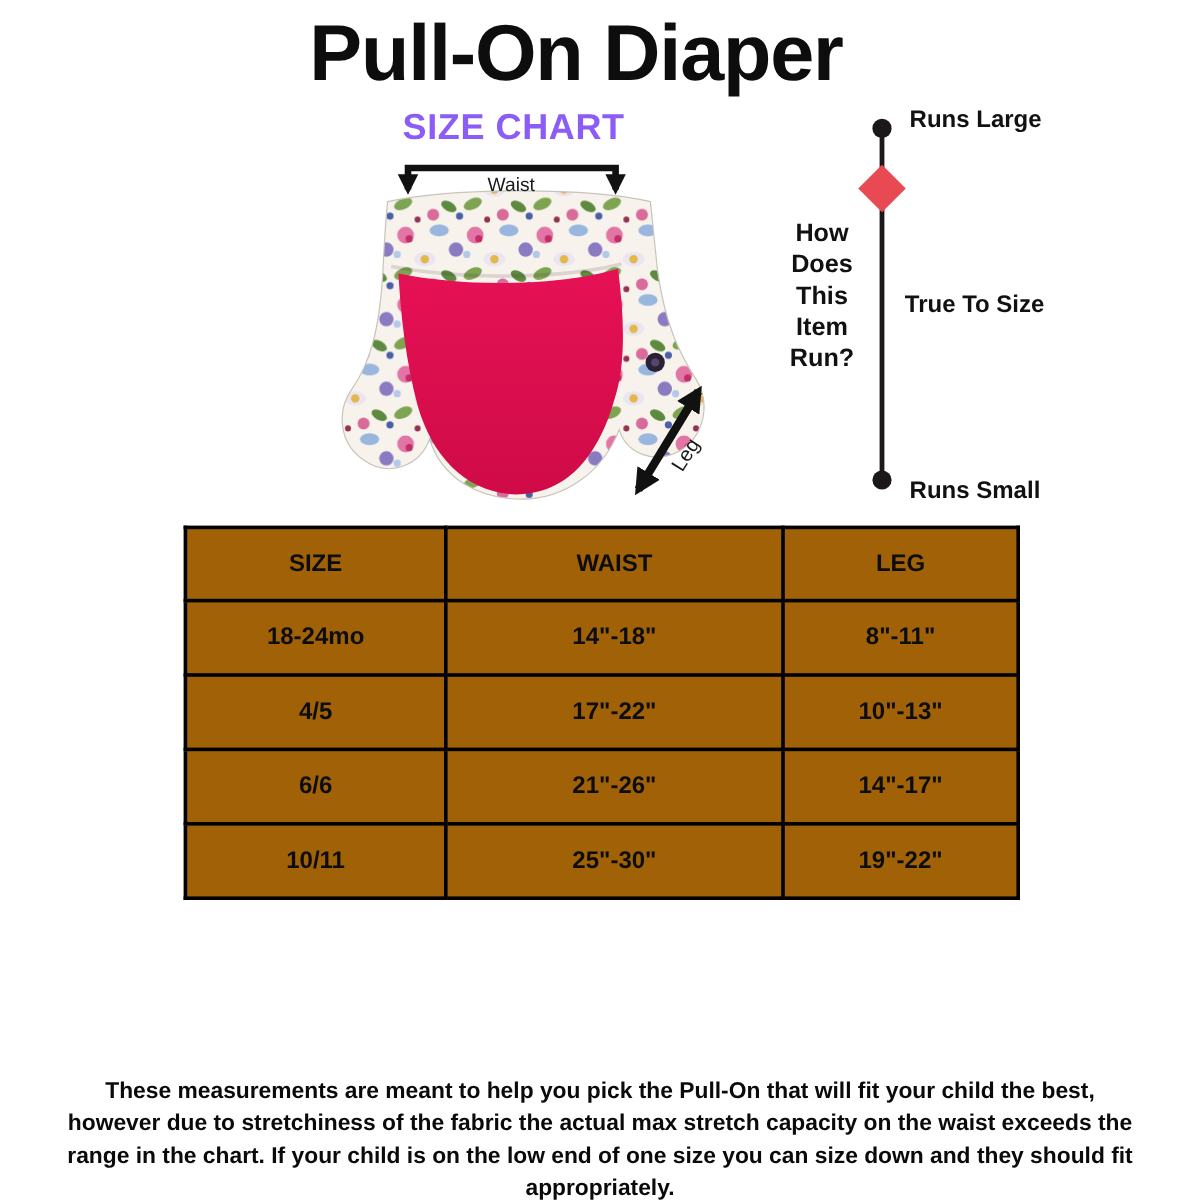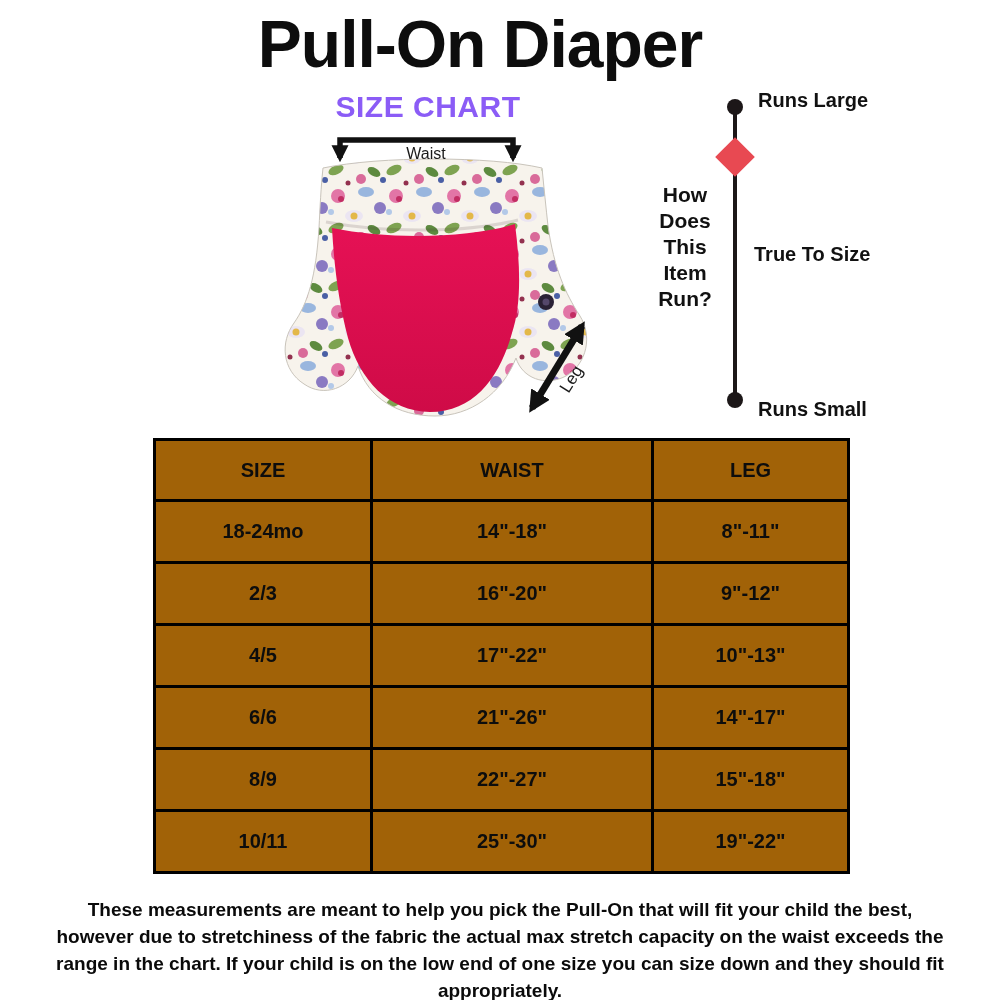--- a/index.html
+++ b/index.html
@@ -146,38 +146,28 @@
           <th>LEG</th>
         </tr>
     </thead>
     <tbody>
         <tr>
           <td>18-24mo</td>
           <td>14"-18"</td>
           <td>8"-11"</td>
         </tr>
         <tr>
-          <td>2/3</td>
-          <td>16"-20"</td>
-          <td>9"-12"</td>
-        </tr>
-        <tr>
           <td>4/5</td>
           <td>17"-22"</td>
           <td>10"-13"</td>
         </tr>
         <tr>
           <td>6/6</td>
           <td>21"-26"</td>
           <td>14"-17"</td>
-        </tr>
-        <tr>
-          <td>8/9</td>
-          <td>22"-27"</td>
-          <td>15"-18"</td>
         </tr>
         <tr>
           <td>10/11</td>
           <td>25"-30"</td>
           <td>19"-22"</td>
         </tr>
       </tbody>
   </table>
 
   <div class="footnote">These measurements are meant to help you pick the Pull-On that will fit your child the best, however due to stretchiness of the fabric the actual max stretch capacity on the waist exceeds the range in the chart. If your child is on the low end of one size you can size down and they should fit appropriately.</div>

